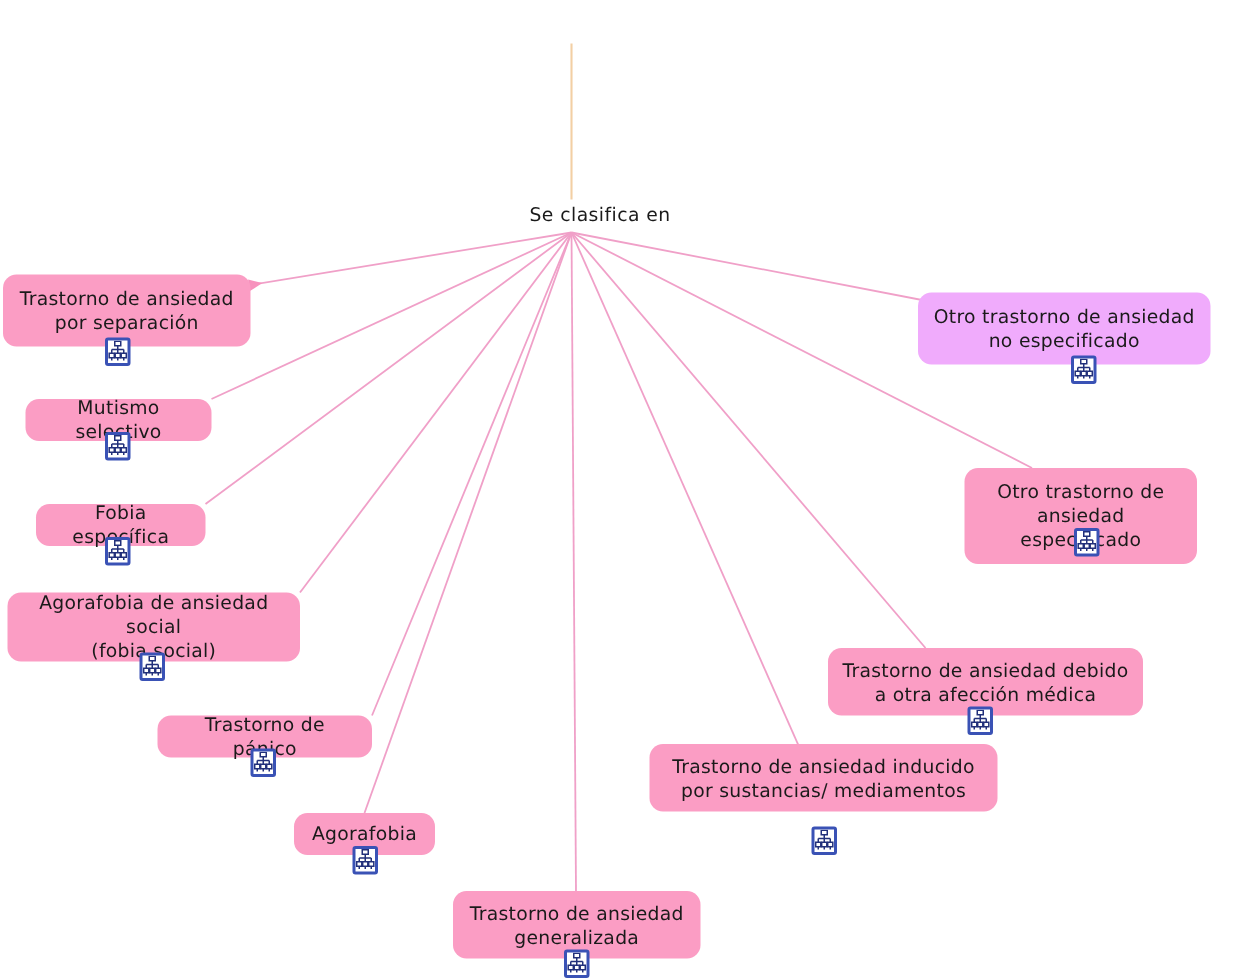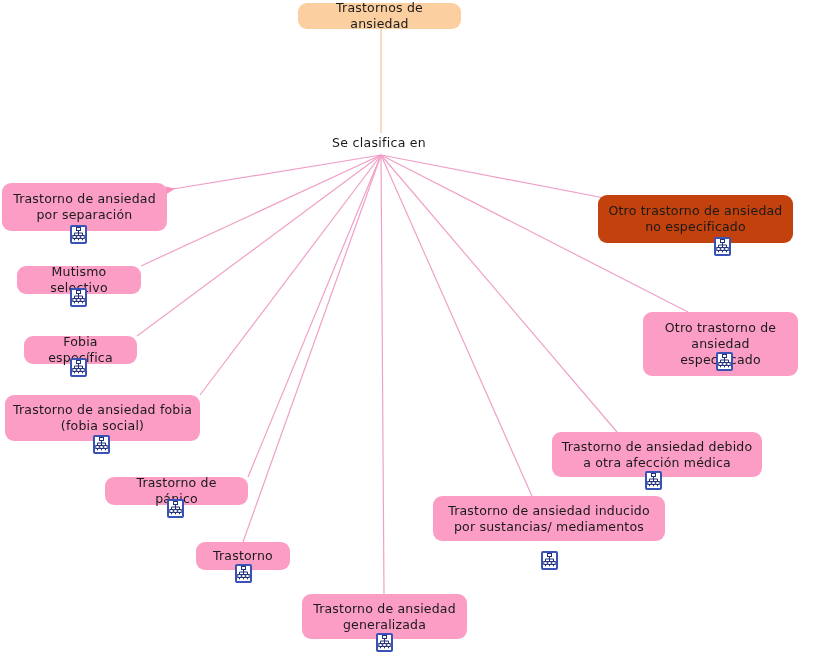--- a/index.html
+++ b/index.html
@@ -49,20 +49,21 @@
   .node.child {
     background: #fb9dc4;
     font-size: 12.5px;
   }
   .link-label {
     position: absolute;
     color: #1a1a1a;
     font-size: 12.5px;
     white-space: nowrap;
     letter-spacing: 0.3px;
+    margin-left: 21px;
   }
   
   .node-icon {
     position: absolute;
     width: 17px;
     height: 19px;
     box-sizing: border-box;
     background: #ffffff;
     border: 2px solid #3a52b5;
     border-radius: 2px;
@@ -95,21 +96,20 @@
         <line x1="381" y1="155" x2="243" y2="542" stroke="#f0a0c8" stroke-width="1.2"></line>
         <line x1="381" y1="155" x2="384" y2="594" stroke="#f0a0c8" stroke-width="1.2"></line>
         <line x1="381" y1="155" x2="539" y2="512" stroke="#f0a0c8" stroke-width="1.2"></line>
         <line x1="381" y1="155" x2="617" y2="432" stroke="#f0a0c8" stroke-width="1.2"></line>
         <line x1="381" y1="155" x2="688" y2="312" stroke="#f0a0c8" stroke-width="1.2"></line>
         <line x1="381" y1="155" x2="625" y2="202" stroke="#f0a0c8" stroke-width="1.2" marker-end="url(#arrowL)"></line>
       </g>
     <line id="root-edge" x1="381" y1="29" x2="381" y2="133" stroke="#f3cfa4" stroke-width="1.4"></line>
   </svg>
 
-  <div class="node root" id="root-node" style="left: 298px; top: 3px; width: 163px; height: 26px; background: rgb(251, 207, 160);">Trastornos de  ansiedad</div>
 
   <div class="link-label" id="link-label" style="left: 332px; top: 135px;">Se  clasifica  en</div>
 
   <div id="nodes-layer">
       <div class="node child" style="left: 2px; top: 183px; width: 165px; height: 48px; background: rgb(251, 157, 196);">Trastorno  de  ansiedad
 por  separación</div>
       <div class="node-icon" style="left: 70px; top: 225px; border-color: rgb(58, 82, 181);">
         <svg viewBox="0 0 13 15" xmlns="http://www.w3.org/2000/svg">
           <rect x="4.5" y="0.5" width="4" height="3" fill="#ffffff" stroke="#22307a" stroke-width="1"></rect>
           <path d="M6.5 3.5 L6.5 6 M2.5 6 L10.5 6 M2.5 6 L2.5 8.5 M6.5 6 L6.5 8.5 M10.5 6 L10.5 8.5" stroke="#22307a" stroke-width="1" fill="none"></path>
@@ -134,21 +134,21 @@
       <div class="node-icon" style="left: 70px; top: 358px; border-color: rgb(58, 82, 181);">
         <svg viewBox="0 0 13 15" xmlns="http://www.w3.org/2000/svg">
           <rect x="4.5" y="0.5" width="4" height="3" fill="#ffffff" stroke="#22307a" stroke-width="1"></rect>
           <path d="M6.5 3.5 L6.5 6 M2.5 6 L10.5 6 M2.5 6 L2.5 8.5 M6.5 6 L6.5 8.5 M10.5 6 L10.5 8.5" stroke="#22307a" stroke-width="1" fill="none"></path>
           <rect x="0.8" y="8.5" width="3.4" height="3" fill="#ffffff" stroke="#22307a" stroke-width="1"></rect>
           <rect x="4.8" y="8.5" width="3.4" height="3" fill="#ffffff" stroke="#22307a" stroke-width="1"></rect>
           <rect x="8.8" y="8.5" width="3.4" height="3" fill="#ffffff" stroke="#22307a" stroke-width="1"></rect>
           <path d="M2.5 11.5 L2.5 13.3 M6.5 11.5 L6.5 13.3 M10.5 11.5 L10.5 13.3" stroke="#22307a" stroke-width="1" fill="none"></path>
         </svg>
       </div>
-      <div class="node child" style="left: 5px; top: 395px; width: 195px; height: 46px; background: rgb(251, 157, 196);">Trastorno  de  ansiedad fobia
+      <div class="node child" style="left: 5px; top: 395px; width: 195px; height: 46px; background: rgb(251, 157, 196);">Agorafobia  de  ansiedad social
 (fobia social)</div>
       <div class="node-icon" style="left: 93px; top: 435px; border-color: rgb(58, 82, 181);">
         <svg viewBox="0 0 13 15" xmlns="http://www.w3.org/2000/svg">
           <rect x="4.5" y="0.5" width="4" height="3" fill="#ffffff" stroke="#22307a" stroke-width="1"></rect>
           <path d="M6.5 3.5 L6.5 6 M2.5 6 L10.5 6 M2.5 6 L2.5 8.5 M6.5 6 L6.5 8.5 M10.5 6 L10.5 8.5" stroke="#22307a" stroke-width="1" fill="none"></path>
           <rect x="0.8" y="8.5" width="3.4" height="3" fill="#ffffff" stroke="#22307a" stroke-width="1"></rect>
           <rect x="4.8" y="8.5" width="3.4" height="3" fill="#ffffff" stroke="#22307a" stroke-width="1"></rect>
           <rect x="8.8" y="8.5" width="3.4" height="3" fill="#ffffff" stroke="#22307a" stroke-width="1"></rect>
           <path d="M2.5 11.5 L2.5 13.3 M6.5 11.5 L6.5 13.3 M10.5 11.5 L10.5 13.3" stroke="#22307a" stroke-width="1" fill="none"></path>
         </svg>
@@ -157,21 +157,21 @@
       <div class="node-icon" style="left: 167px; top: 499px; border-color: rgb(58, 82, 181);">
         <svg viewBox="0 0 13 15" xmlns="http://www.w3.org/2000/svg">
           <rect x="4.5" y="0.5" width="4" height="3" fill="#ffffff" stroke="#22307a" stroke-width="1"></rect>
           <path d="M6.5 3.5 L6.5 6 M2.5 6 L10.5 6 M2.5 6 L2.5 8.5 M6.5 6 L6.5 8.5 M10.5 6 L10.5 8.5" stroke="#22307a" stroke-width="1" fill="none"></path>
           <rect x="0.8" y="8.5" width="3.4" height="3" fill="#ffffff" stroke="#22307a" stroke-width="1"></rect>
           <rect x="4.8" y="8.5" width="3.4" height="3" fill="#ffffff" stroke="#22307a" stroke-width="1"></rect>
           <rect x="8.8" y="8.5" width="3.4" height="3" fill="#ffffff" stroke="#22307a" stroke-width="1"></rect>
           <path d="M2.5 11.5 L2.5 13.3 M6.5 11.5 L6.5 13.3 M10.5 11.5 L10.5 13.3" stroke="#22307a" stroke-width="1" fill="none"></path>
         </svg>
       </div>
-      <div class="node child" style="left: 196px; top: 542px; width: 94px; height: 28px; background: rgb(251, 157, 196);">Trastorno</div>
+      <div class="node child" style="left: 196px; top: 542px; width: 94px; height: 28px; background: rgb(251, 157, 196);">Agorafobia</div>
       <div class="node-icon" style="left: 235px; top: 564px; border-color: rgb(58, 82, 181);">
         <svg viewBox="0 0 13 15" xmlns="http://www.w3.org/2000/svg">
           <rect x="4.5" y="0.5" width="4" height="3" fill="#ffffff" stroke="#22307a" stroke-width="1"></rect>
           <path d="M6.5 3.5 L6.5 6 M2.5 6 L10.5 6 M2.5 6 L2.5 8.5 M6.5 6 L6.5 8.5 M10.5 6 L10.5 8.5" stroke="#22307a" stroke-width="1" fill="none"></path>
           <rect x="0.8" y="8.5" width="3.4" height="3" fill="#ffffff" stroke="#22307a" stroke-width="1"></rect>
           <rect x="4.8" y="8.5" width="3.4" height="3" fill="#ffffff" stroke="#22307a" stroke-width="1"></rect>
           <rect x="8.8" y="8.5" width="3.4" height="3" fill="#ffffff" stroke="#22307a" stroke-width="1"></rect>
           <path d="M2.5 11.5 L2.5 13.3 M6.5 11.5 L6.5 13.3 M10.5 11.5 L10.5 13.3" stroke="#22307a" stroke-width="1" fill="none"></path>
         </svg>
       </div>
@@ -216,21 +216,21 @@
       <div class="node-icon" style="left: 716px; top: 352px; border-color: rgb(58, 82, 181);">
         <svg viewBox="0 0 13 15" xmlns="http://www.w3.org/2000/svg">
           <rect x="4.5" y="0.5" width="4" height="3" fill="#ffffff" stroke="#22307a" stroke-width="1"></rect>
           <path d="M6.5 3.5 L6.5 6 M2.5 6 L10.5 6 M2.5 6 L2.5 8.5 M6.5 6 L6.5 8.5 M10.5 6 L10.5 8.5" stroke="#22307a" stroke-width="1" fill="none"></path>
           <rect x="0.8" y="8.5" width="3.4" height="3" fill="#ffffff" stroke="#22307a" stroke-width="1"></rect>
           <rect x="4.8" y="8.5" width="3.4" height="3" fill="#ffffff" stroke="#22307a" stroke-width="1"></rect>
           <rect x="8.8" y="8.5" width="3.4" height="3" fill="#ffffff" stroke="#22307a" stroke-width="1"></rect>
           <path d="M2.5 11.5 L2.5 13.3 M6.5 11.5 L6.5 13.3 M10.5 11.5 L10.5 13.3" stroke="#22307a" stroke-width="1" fill="none"></path>
         </svg>
       </div>
-      <div class="node child" style="left: 598px; top: 195px; width: 195px; height: 48px; background: #c2410c;">Otro  trastorno  de  ansiedad
+      <div class="node child" style="left: 612px; top: 195px; width: 195px; height: 48px; background: #f0abfc;">Otro  trastorno  de  ansiedad
 no  especificado</div>
       <div class="node-icon" style="left: 714px; top: 237px; border-color: rgb(58, 82, 181);">
         <svg viewBox="0 0 13 15" xmlns="http://www.w3.org/2000/svg">
           <rect x="4.5" y="0.5" width="4" height="3" fill="#ffffff" stroke="#22307a" stroke-width="1"></rect>
           <path d="M6.5 3.5 L6.5 6 M2.5 6 L10.5 6 M2.5 6 L2.5 8.5 M6.5 6 L6.5 8.5 M10.5 6 L10.5 8.5" stroke="#22307a" stroke-width="1" fill="none"></path>
           <rect x="0.8" y="8.5" width="3.4" height="3" fill="#ffffff" stroke="#22307a" stroke-width="1"></rect>
           <rect x="4.8" y="8.5" width="3.4" height="3" fill="#ffffff" stroke="#22307a" stroke-width="1"></rect>
           <rect x="8.8" y="8.5" width="3.4" height="3" fill="#ffffff" stroke="#22307a" stroke-width="1"></rect>
           <path d="M2.5 11.5 L2.5 13.3 M6.5 11.5 L6.5 13.3 M10.5 11.5 L10.5 13.3" stroke="#22307a" stroke-width="1" fill="none"></path>
         </svg>

